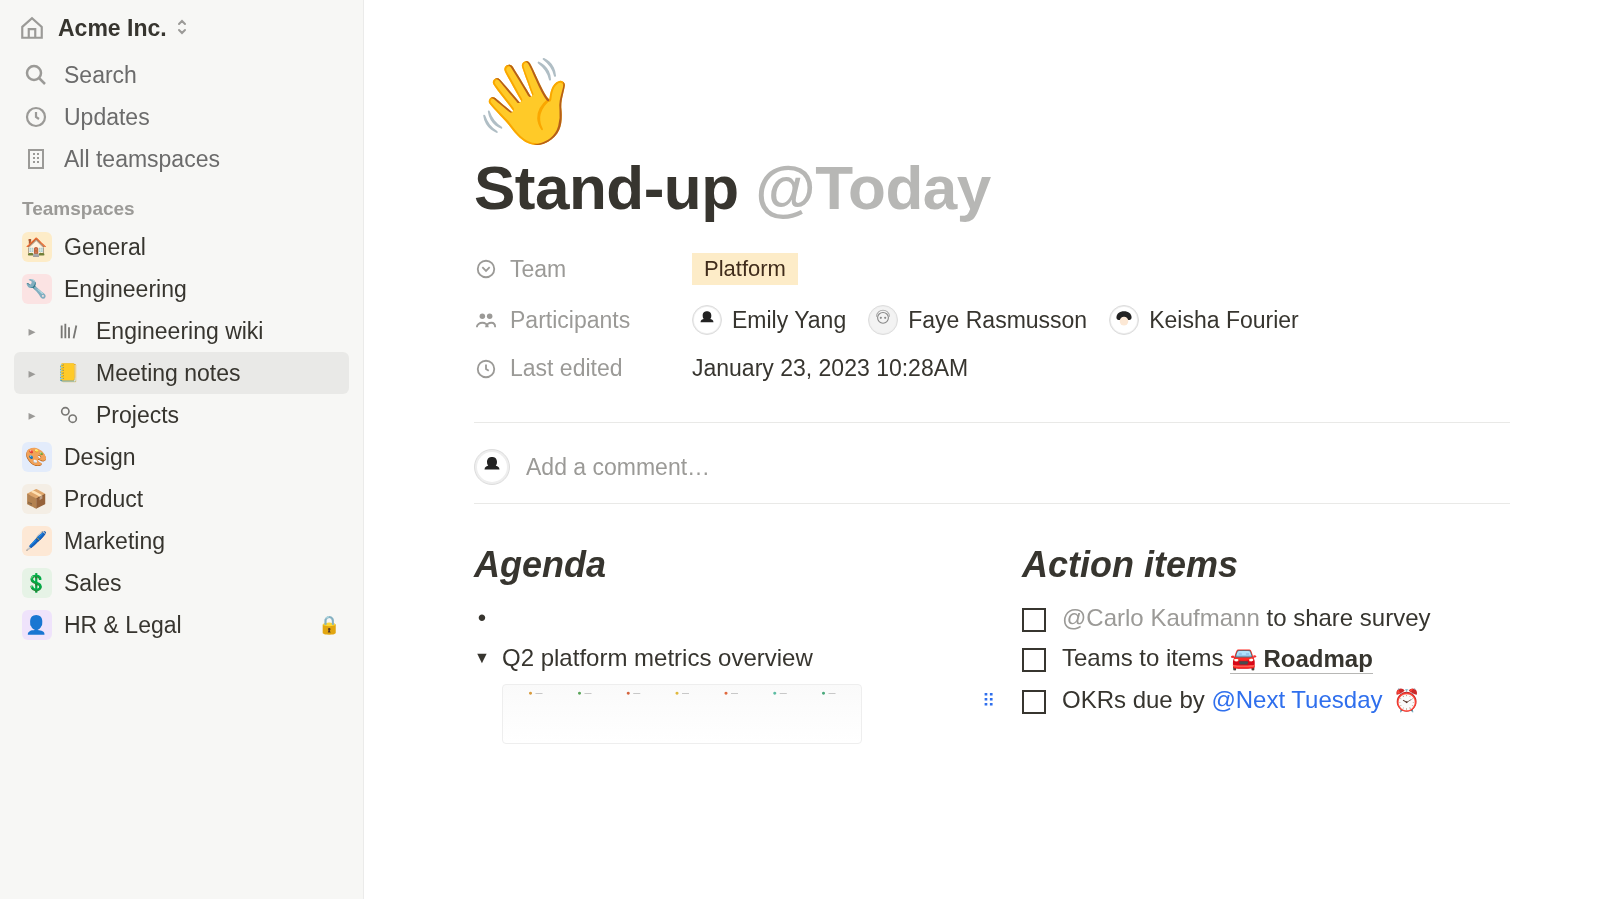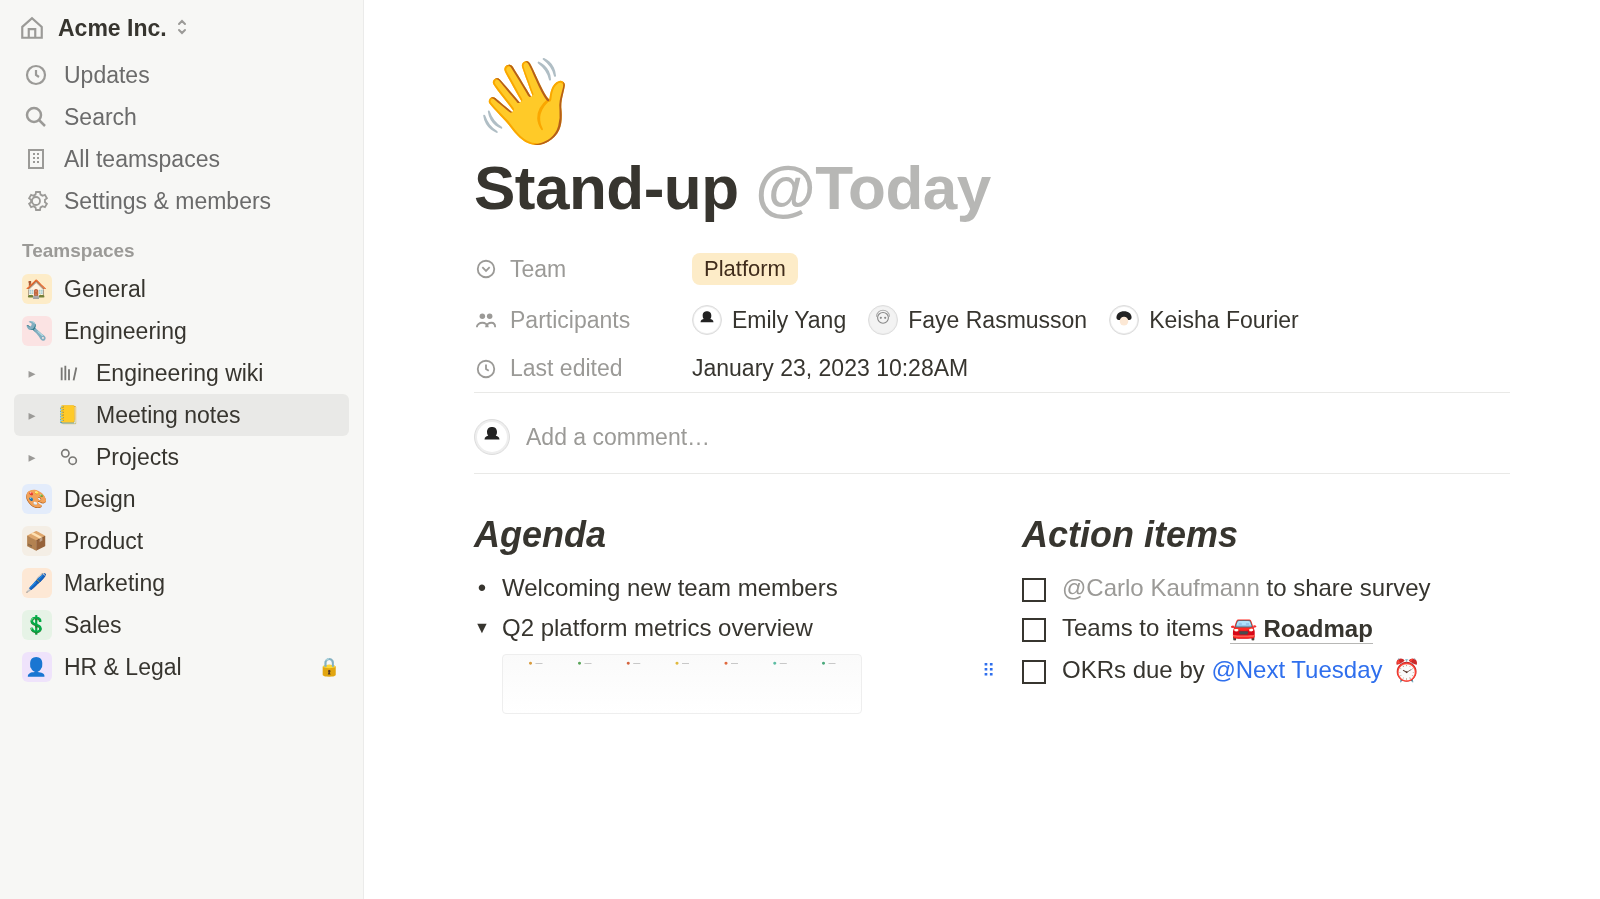--- a/index.html
+++ b/index.html
@@ -114,21 +114,21 @@
       letter-spacing: -0.5px;
     }
     .page-title .mention {
       color: #b7b7b5;
       font-weight: 700;
     }
     .properties {
       display: flex;
       flex-direction: column;
       gap: 20px;
-      margin-bottom: 10px;
+      margin-bottom: 40px;
     }
     .prop-row {
       display: flex;
       align-items: center;
     }
     .prop-label {
       display: flex;
       align-items: center;
       gap: 12px;
       width: 218px;
@@ -143,21 +143,21 @@
     .prop-value {
       display: flex;
       align-items: center;
       gap: 22px;
       font-size: 23px;
     }
     .tag {
       background: #fdecc8;
       color: #402c1b;
       padding: 3px 12px;
-      border-radius: 8px;
+      border-radius: 0;
       font-size: 22px;
     }
     .person {
       display: flex;
       align-items: center;
       gap: 10px;
     }
     .avatar {
       width: 30px; height: 30px;
       border-radius: 50%;
@@ -295,52 +295,44 @@
     <span class="expand-icon">
       <svg width="14" height="18" viewBox="0 0 14 18" fill="none" stroke="#9b9a97" stroke-width="2" stroke-linecap="round">
           <path d="M4 6 L7 3 L10 6"></path>
           <path d="M4 12 L7 15 L10 12"></path>
         </svg>
     </span>
   </div>
 
   <div class="nav-item">
     <span class="nav-icon">
+      <svg viewBox="0 0 24 24" width="24" height="24" fill="none" stroke="#9b9a97" stroke-width="2.5">
+          <circle cx="10" cy="10" r="7"></circle>
+          <path d="M15 15 L21 21"></path>
+        </svg>
+    </span>
+    <span>Search</span>
+  </div>
+  <div class="nav-item">
+    <span class="nav-icon">
       <svg viewBox="0 0 24 24" width="24" height="24" fill="none" stroke="#9b9a97" stroke-width="2.2">
           <circle cx="12" cy="12" r="9"></circle>
           <path d="M12 7 V12 L15 14"></path>
         </svg>
     </span>
     <span>Updates</span>
-  </div>
-  <div class="nav-item">
-    <span class="nav-icon">
-      <svg viewBox="0 0 24 24" width="24" height="24" fill="none" stroke="#9b9a97" stroke-width="2.5">
-          <circle cx="10" cy="10" r="7"></circle>
-          <path d="M15 15 L21 21"></path>
-        </svg>
-    </span>
-    <span>Search</span>
   </div>
   <div class="nav-item">
     <span class="nav-icon">
       <svg viewBox="0 0 24 24" width="24" height="24" fill="none" stroke="#9b9a97" stroke-width="2">
           <rect x="5" y="3" width="14" height="18"></rect>
           <path d="M9 7h2M13 7h2M9 11h2M13 11h2M9 15h2M13 15h2"></path>
         </svg>
     </span>
     <span>All teamspaces</span>
-  </div>
-  <div class="nav-item">
-    <span class="nav-icon">
-      <svg viewBox="0 0 24 24" width="24" height="24" fill="#9b9a97">
-          <path d="M12 8a4 4 0 100 8 4 4 0 000-8zm9 4a7 7 0 00-.1-1.2l2-1.6-2-3.4-2.4 1a7 7 0 00-2-1.2L16 3h-4l-.5 2.6a7 7 0 00-2 1.2l-2.4-1-2 3.4 2 1.6A7 7 0 007 12c0 .4 0 .8.1 1.2l-2 1.6 2 3.4 2.4-1a7 7 0 002 1.2L12 21h4l.5-2.6a7 7 0 002-1.2l2.4 1 2-3.4-2-1.6c.1-.4.1-.8.1-1.2z" fill="none" stroke="#9b9a97" stroke-width="1.8"></path>
-        </svg>
-    </span>
-    <span>Settings &amp; members</span>
   </div>
 
   <div class="section-header">Teamspaces</div>
 
   <div class="ts-item">
     <span class="ts-icon-box" style="background:#fdecc8">🏠</span>
     <span class="ts-label">General</span>
   </div>
   <div class="ts-item">
     <span class="ts-icon-box" style="background:#fbe3e3">🔧</span>
@@ -487,21 +479,20 @@
     <span class="comment-placeholder">Add a comment…</span>
   </div>
 
   <hr class="divider2">
 
   <div class="columns">
     <div class="col">
       <h2>Agenda</h2>
       <div class="bullet-row">
         <span class="bullet">•</span>
-        <span>Welcoming new team members</span>
       </div>
       <div class="bullet-row">
         <span class="bullet toggle-arrow">▼</span>
         <span>Q2 platform metrics overview</span>
       </div>
       <div class="chart-placeholder">
         <div class="chart-legend">
           <span class="lg1">—</span>
             <span class="lg2">—</span>
             <span class="lg3">—</span>

